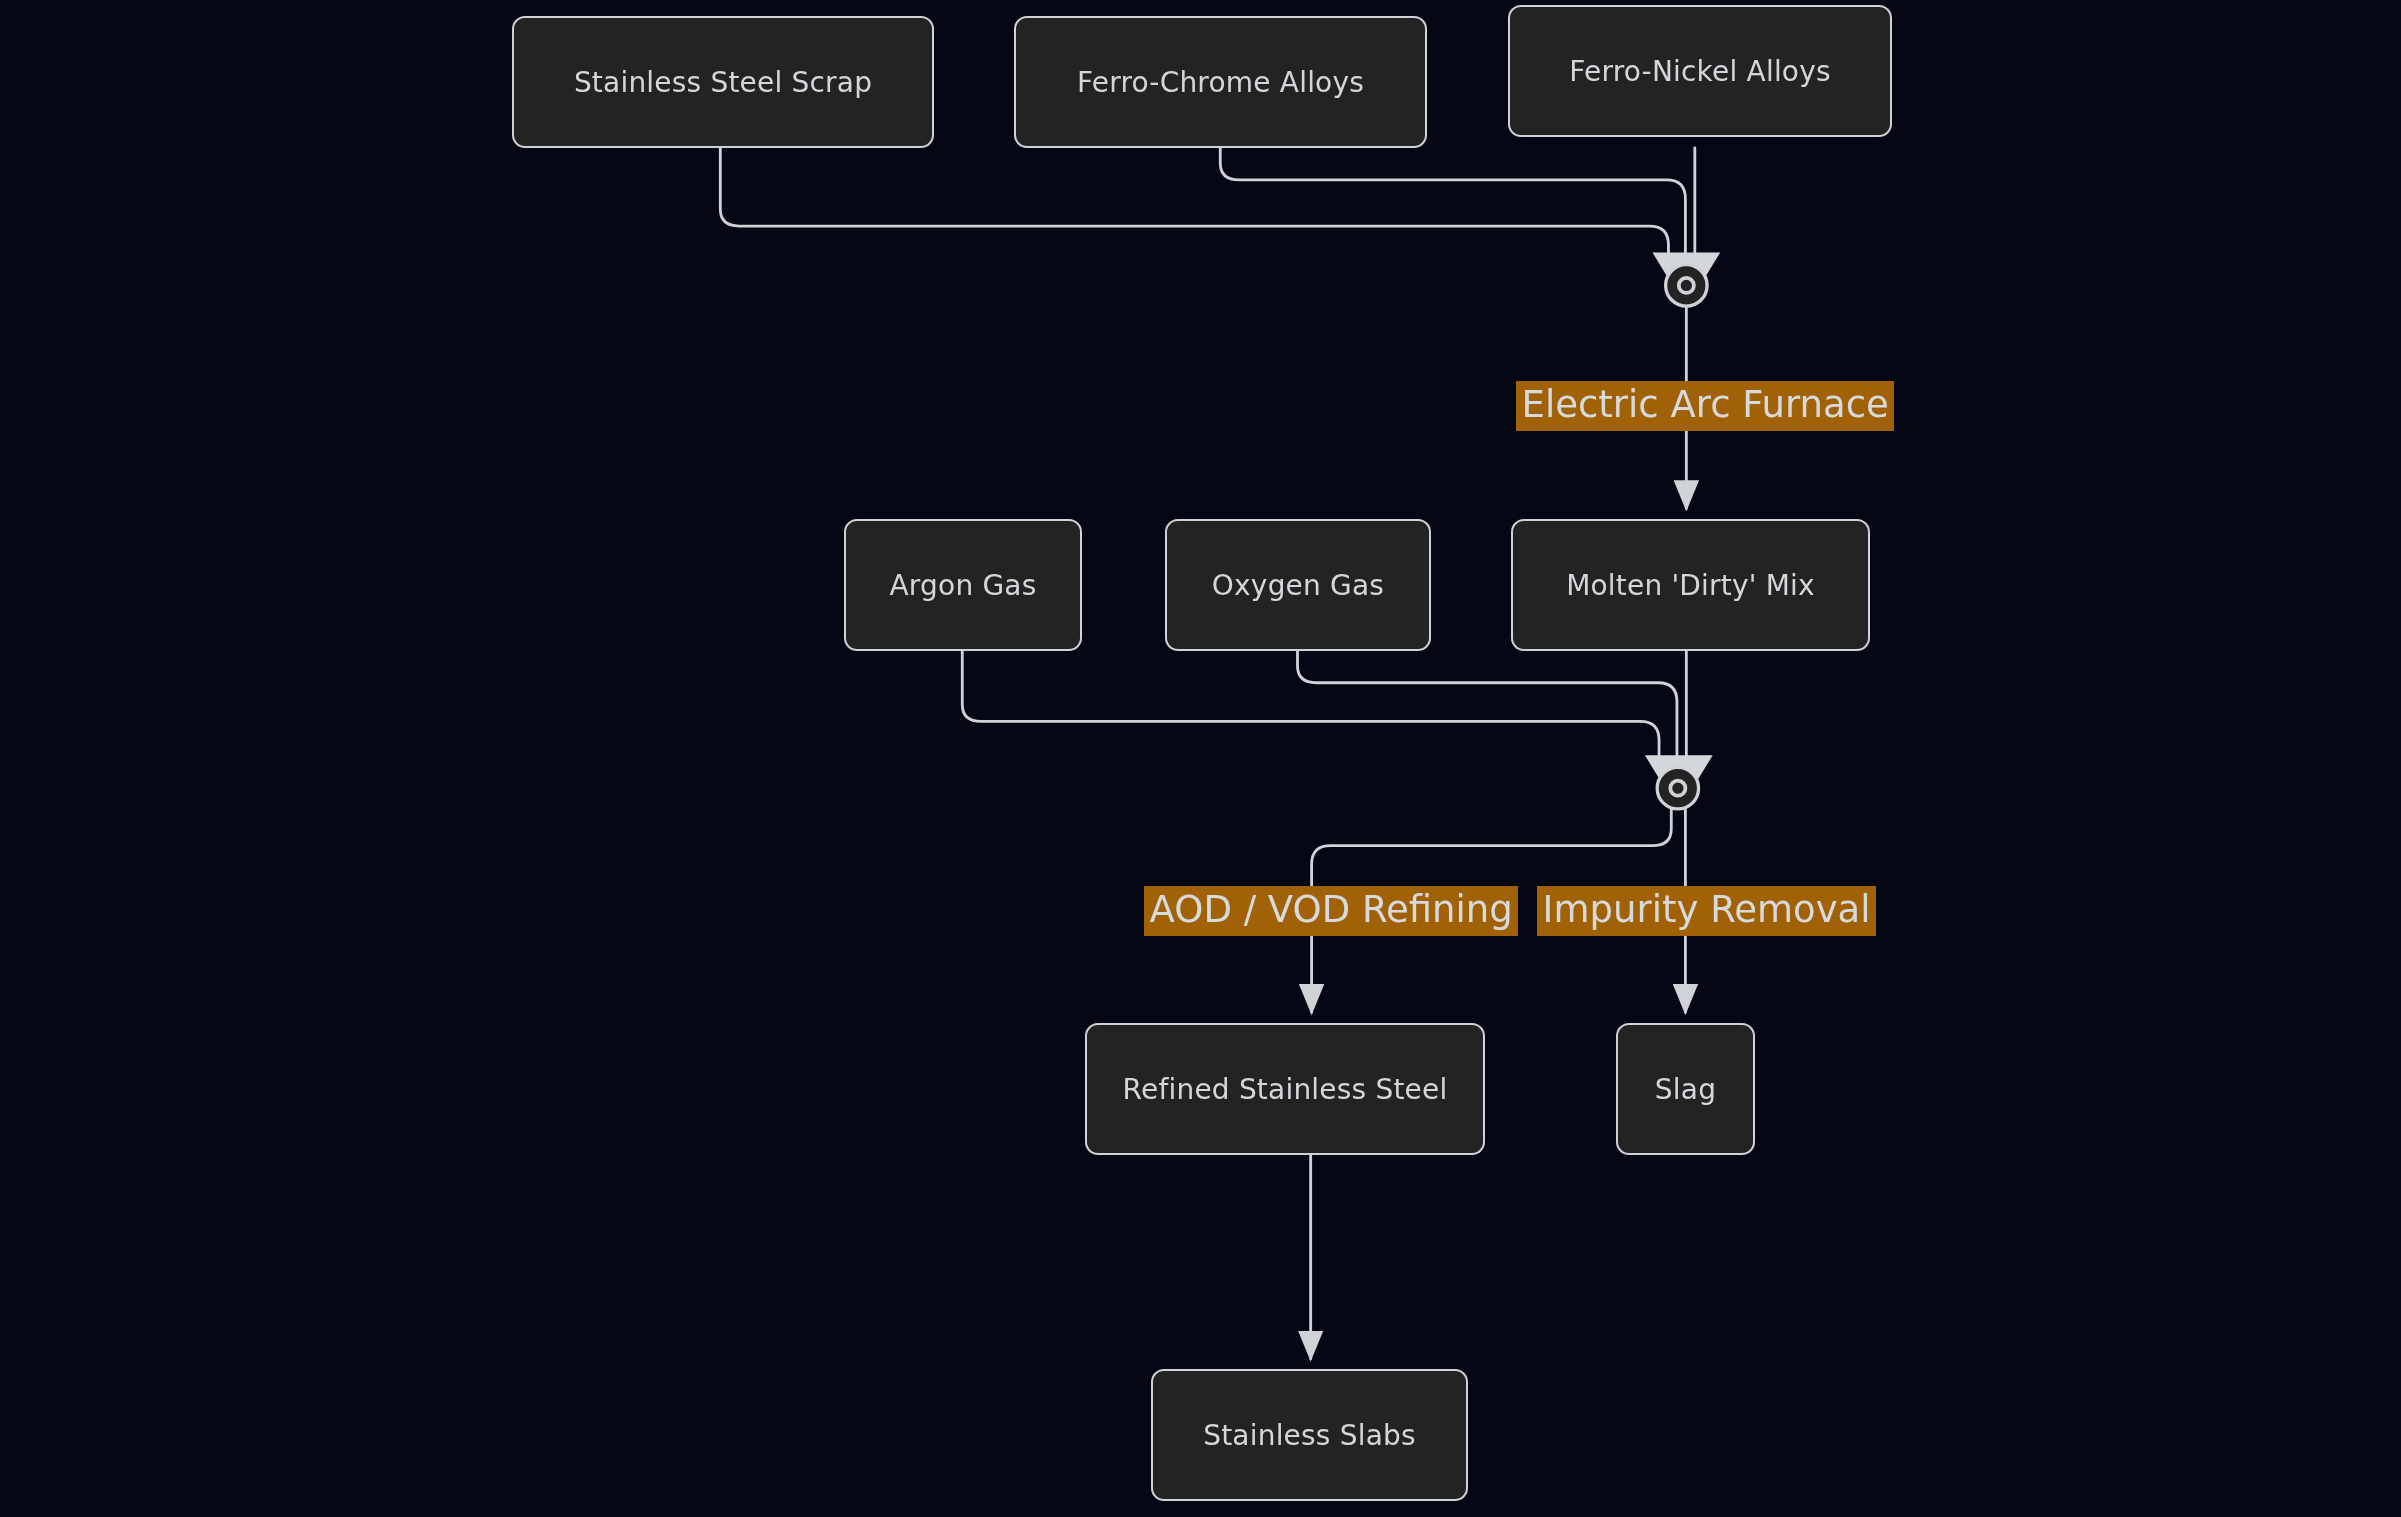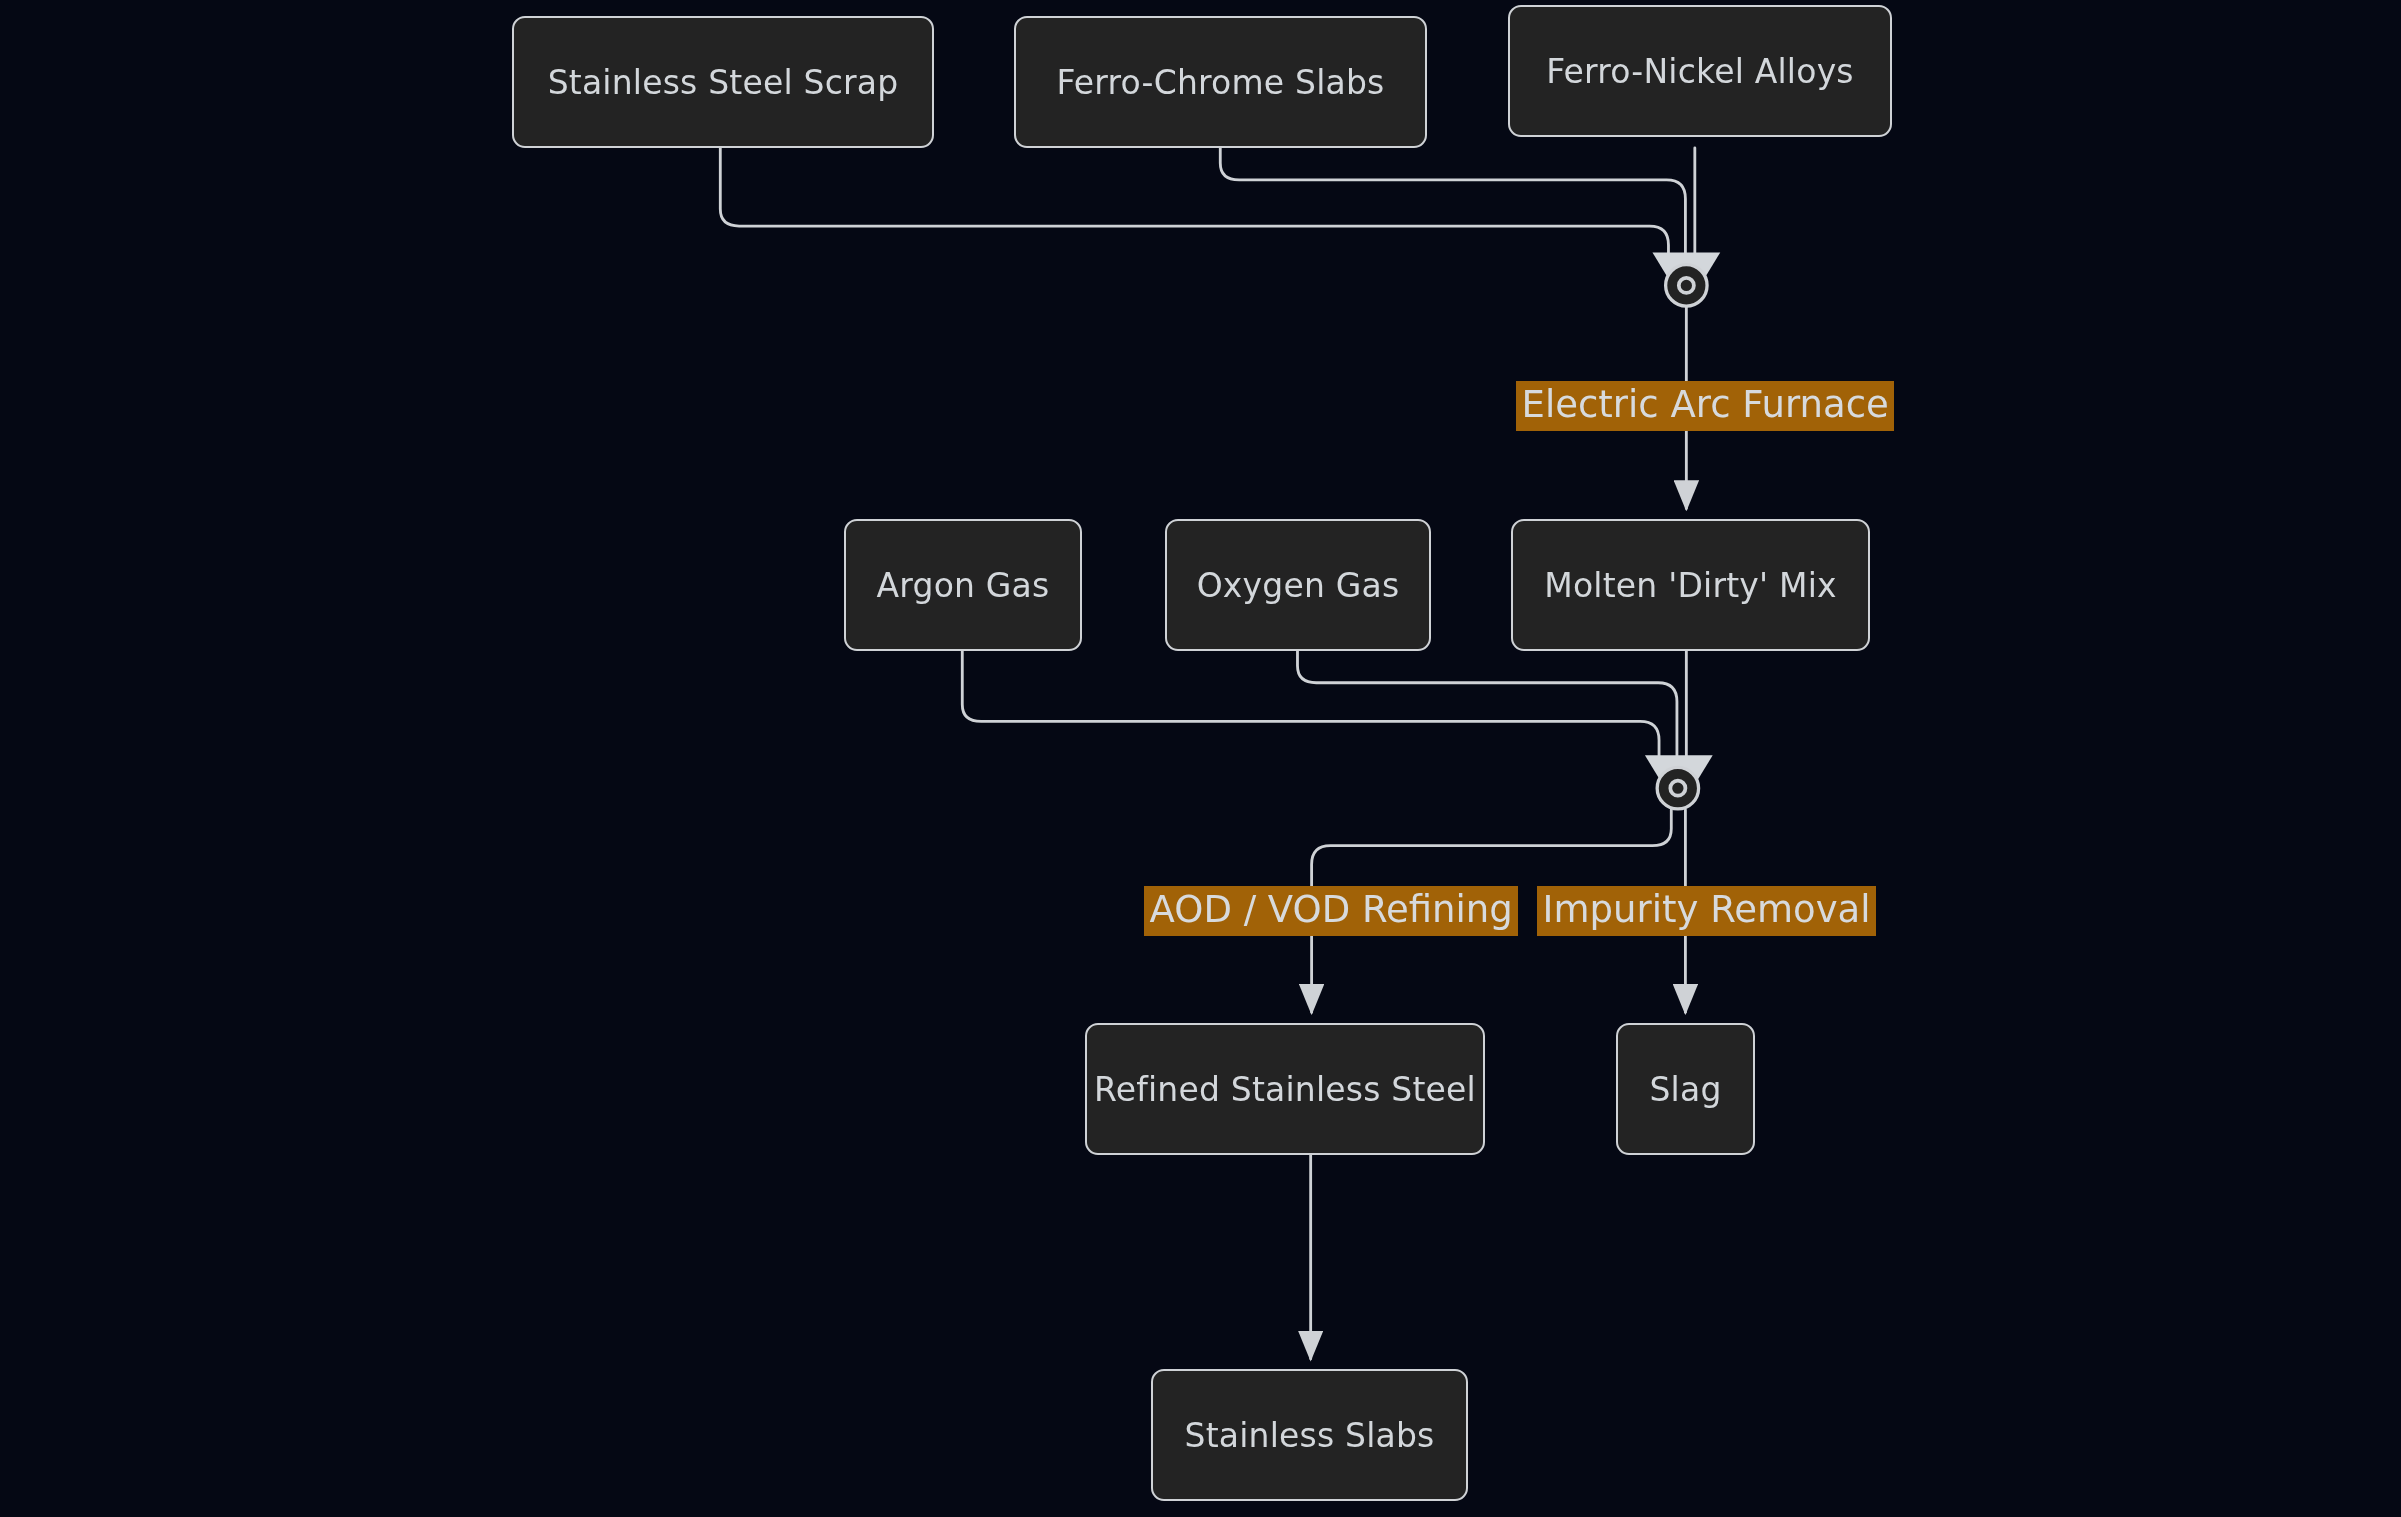--- a/index.html
+++ b/index.html
@@ -31,21 +31,21 @@
   .node {
     position: absolute;
     box-sizing: border-box;
     background: #232323;
     border: 2.4px solid #cfd2d6;
     border-radius: 13px;
     display: flex;
     align-items: center;
     justify-content: center;
     color: #d3d7db;
-    font-size: 33px;
+    font-size: 28px;
     letter-spacing: 0.2px;
     white-space: nowrap;
     font-family: "DejaVu Sans", "Liberation Sans", sans-serif;
   }
   .edge-label {
     position: absolute;
     background: #a16207;
     color: #d7dadd;
     font-size: 37px;
     line-height: 1.12;
@@ -105,21 +105,21 @@
       <circle cx="1782" cy="837" r="22" fill="#232323" stroke="#cfd2d6" stroke-width="3.5"></circle>
       <circle cx="1782" cy="837" r="8" fill="none" stroke="#cfd2d6" stroke-width="4"></circle>
     </g>
   </svg>
 
   <div class="node" style="left:512px; top:16px; width:422px; height:132px;">
     <span>Stainless Steel Scrap</span>
   </div>
 
   <div class="node" style="left:1014px; top:16px; width:413px; height:132px;">
-    <span>Ferro-Chrome Slabs</span>
+    <span>Ferro-Chrome Alloys</span>
   </div>
 
   <div class="node" style="left:1508px; top:5px; width:384px; height:132px;">
     <span>Ferro-Nickel Alloys</span>
   </div>
 
   <div class="node" style="left:844px; top:519px; width:238px; height:132px;">
     <span>Argon Gas</span>
   </div>
 

